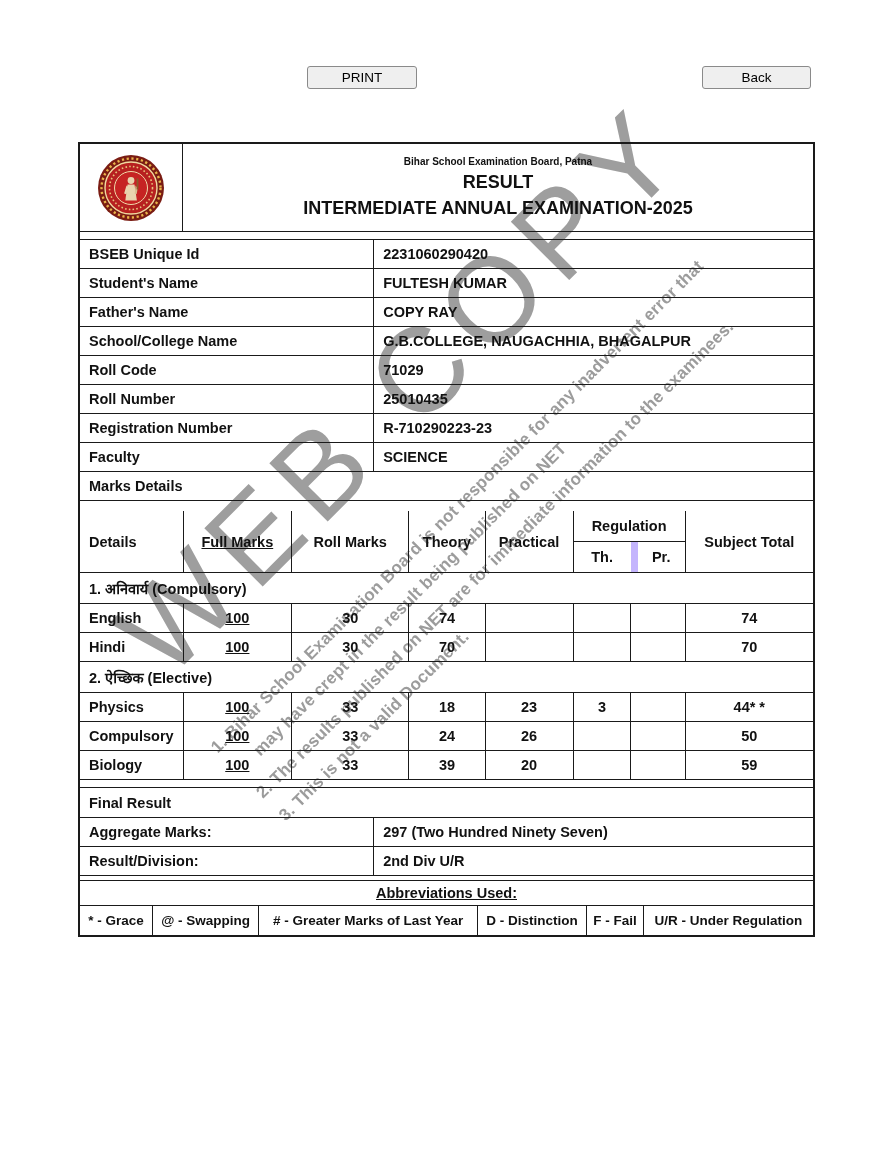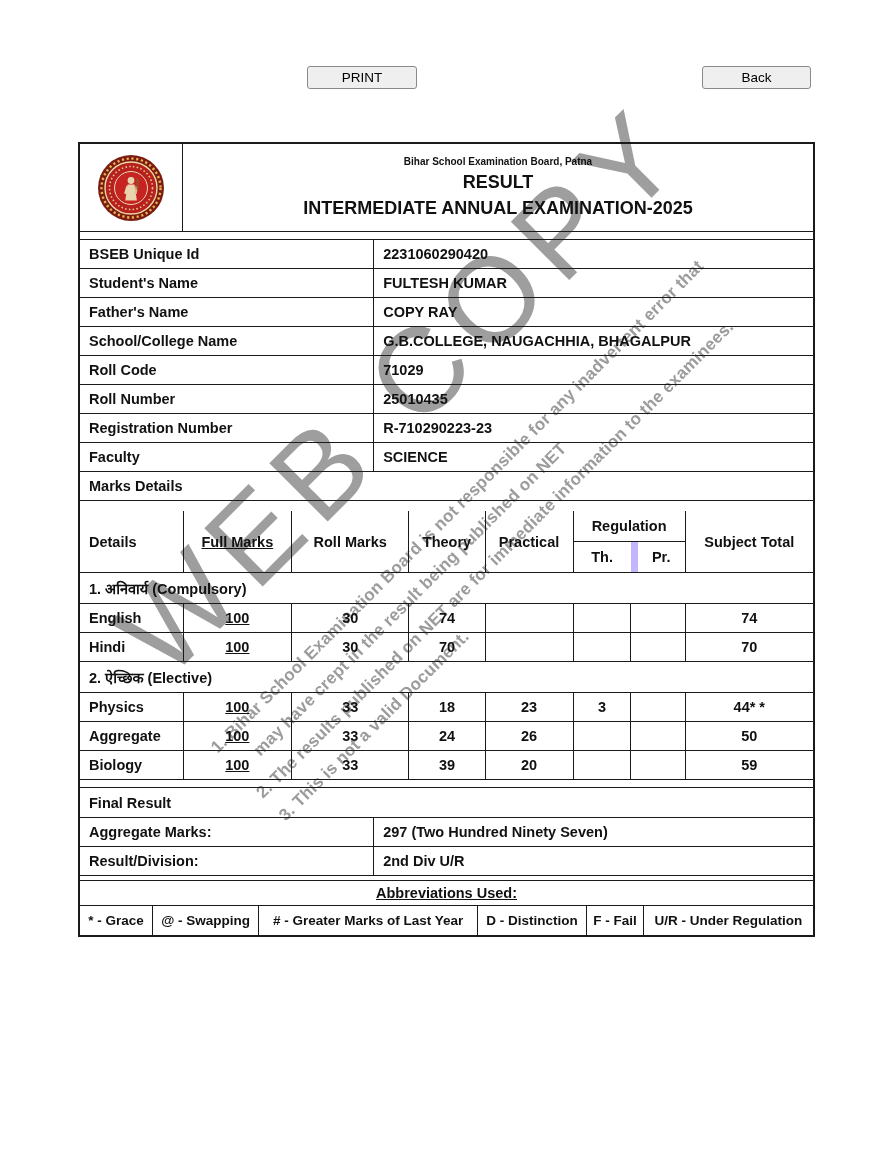--- a/index.html
+++ b/index.html
@@ -209,21 +209,21 @@
       <div class="cell c-subject pad-l">Physics</div>
       <div class="cell c-full center">100</div>
       <div class="cell c-pass center">33</div>
       <div class="cell c-theory center">18</div>
       <div class="cell c-prac center">23</div>
       <div class="cell c-th center">3</div>
       <div class="cell c-pr center"></div>
       <div class="cell c-total center">44* *</div>
     </div>
     <div class="row data-row">
-      <div class="cell c-subject pad-l">Aggregate</div>
+      <div class="cell c-subject pad-l">Compulsory</div>
       <div class="cell c-full center">100</div>
       <div class="cell c-pass center">33</div>
       <div class="cell c-theory center">24</div>
       <div class="cell c-prac center">26</div>
       <div class="cell c-th center"></div>
       <div class="cell c-pr center"></div>
       <div class="cell c-total center">50</div>
     </div>
     <div class="row data-row">
       <div class="cell c-subject pad-l">Biology</div>

